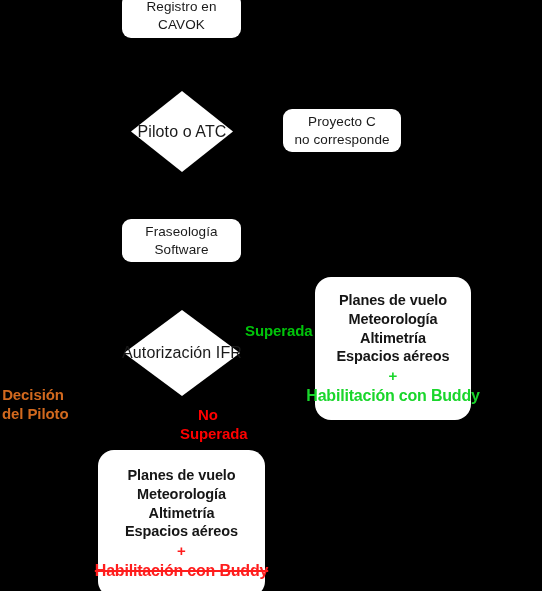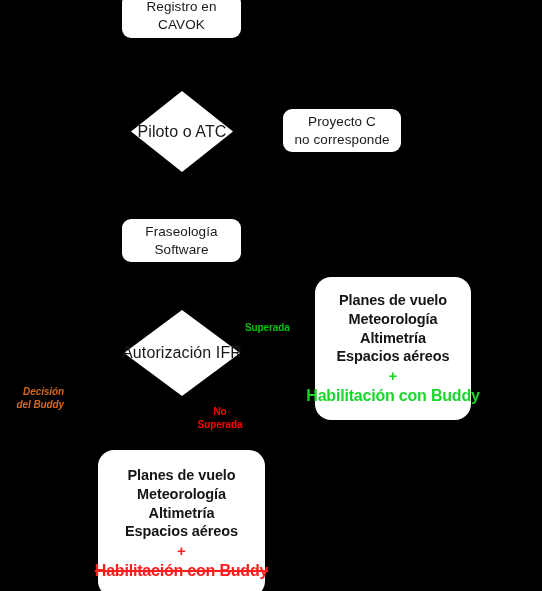--- a/index.html
+++ b/index.html
@@ -92,30 +92,30 @@
   .final-red {
     color: #ff1d1d;
     text-decoration: line-through;
     text-decoration-thickness: 2px;
   }
 
   
   .edge-label {
     position: absolute;
     font-weight: 700;
-    font-size: 10px;
+    font-size: 15px;
     line-height: 1.25;
     text-align: center;
     white-space: nowrap;
     letter-spacing: -0.1px;
   }
   .lbl-green { color: #00c40a; }
   .lbl-red   { color: #ff0000; }
   .lbl-orange{ color: #d2691e; }
-  .edge-label.left-align { text-align: right; font-style: italic; }
+  .edge-label.left-align { text-align: center; }
 </style>
 </head>
 <body>
 
 <div id="canvas">
 
   <div class="node proc" style="left:122px; top:-6px; width:119px; height:44px;">
     <span>Registro en CAVOK</span>
   </div>
 
@@ -140,28 +140,28 @@
     <svg class="dia-shape" viewBox="0 0 116 86" preserveAspectRatio="none">
       <polygon points="58,0 116,43 58,86 0,43" fill="#ffffff"></polygon>
     </svg>
     <span class="dia-label">Autorización IFR</span>
   </div>
 
   <div class="edge-label lbl-green" style="left:245px; top:322px;">
     <span>Superada</span>
   </div>
 
-  <div class="edge-label lbl-red" style="left:192px; top:406px; width:56px;">
+  <div class="edge-label lbl-red" style="left:180px; top:406px; width:56px;">
     <div>No</div>
     <div>Superada</div>
   </div>
 
   <div class="edge-label lbl-orange left-align" style="left:2px; top:386px; width:62px;">
     <div>Decisión</div>
-    <div>del Buddy</div>
+    <div>del Piloto</div>
   </div>
 
   <div class="node card" style="left:315px; top:277px; width:156px; height:143px;">
     <div class="card-lines">
       <div>Planes de vuelo</div>
       <div>Meteorología</div>
       <div>Altimetría</div>
       <div>Espacios aéreos</div>
     </div>
     <div class="plus plus-green">+</div>

